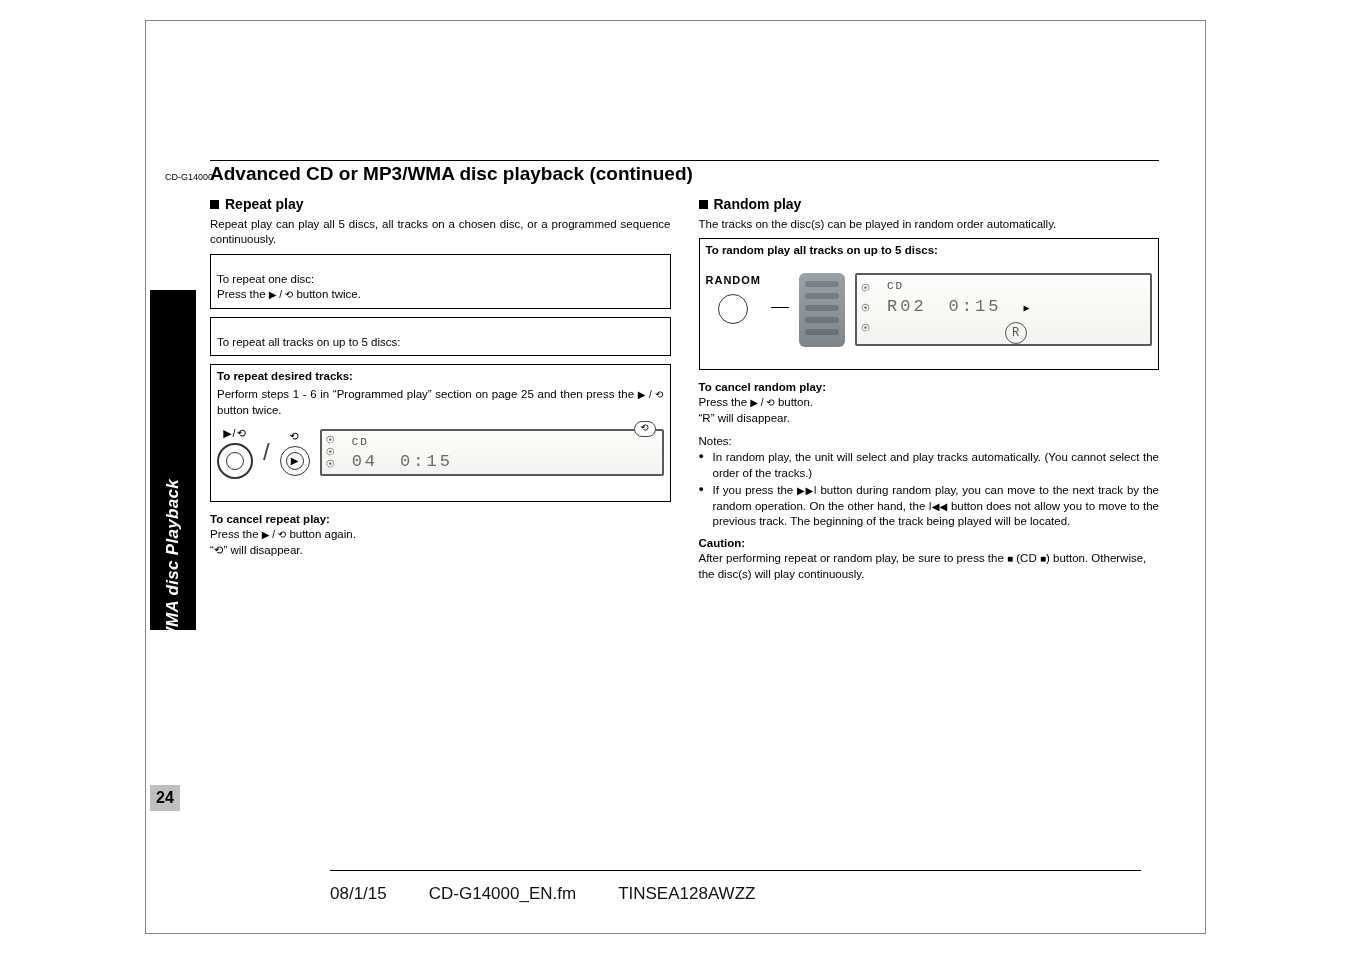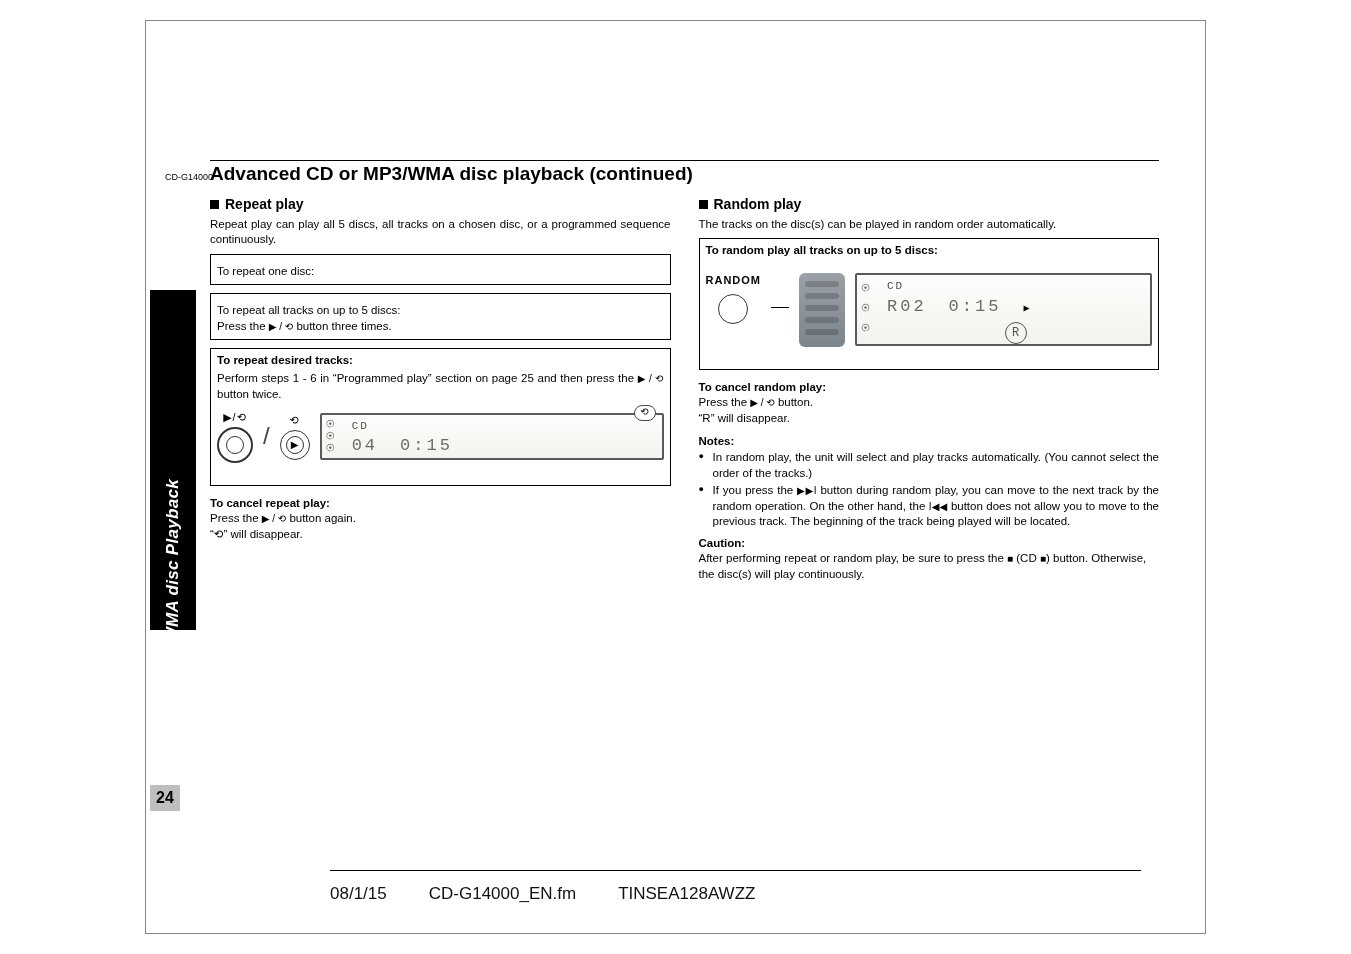--- a/index.html
+++ b/index.html
@@ -57,25 +57,25 @@
   }
   .intro { text-align: justify; margin-bottom: 6px; }
   .box {
     border: 1px solid #000;
     padding: 4px 6px 12px 6px;
     margin-bottom: 10px;
   }
   .box .bhead { font-weight: bold; margin-bottom: 2px; }
   .thin-box {
     border: 1px solid #000;
-    padding: 9px 6px 5px 6px;
+    padding: 17px 6px 5px 6px;
     margin-bottom: 8px;
   }
   .sub { font-weight: bold; margin-top: 4px; }
-  .notes-head { font-weight: bold; margin-top: 8px; }
+  .notes-head { font-weight: normal; margin-top: 8px; }
   ul.notes { list-style: none; padding: 0; }
   ul.notes li { position: relative; padding-left: 14px; text-align: justify; margin-bottom: 2px; }
   ul.notes li::before { content: "●"; position: absolute; left: 0; top: 0; font-size: 9px; }
   .caution-head { font-weight: bold; margin-top: 6px; }
   .diagram-row {
     display: flex;
     align-items: center;
     gap: 10px;
     margin: 8px 0 10px 0;
   }
@@ -216,27 +216,27 @@
 
     <div class="col">
       <div class="sec-head">
         <span class="sq"></span>
         <span>Repeat play</span>
       </div>
       <p class="intro">Repeat play can play all 5 discs, all tracks on a chosen disc, or a programmed sequence continuously.</p>
 
       <div class="thin-box">
         <div class="bhead">To repeat one disc:</div>
+        <div>
+          <span>Press the </span><span class="sym">▶ / ⟲</span><span> button twice.</span>
+        </div>
       </div>
 
       <div class="thin-box">
         <div class="bhead">To repeat all tracks on up to 5 discs:</div>
-        <div>
-          <span>Press the </span><span class="sym">▶ / ⟲</span><span> button three times.</span>
-        </div>
       </div>
 
       <div class="box">
         <div class="bhead">To repeat desired tracks:</div>
         <div style="text-align:justify;">
           <span>Perform steps 1 - 6 in “Programmed play” section on page 25 and then press the </span><span class="sym">▶ / ⟲</span><span> button twice.</span>
         </div>
 
         <div class="diagram-row">
           <div class="icon-pair">

